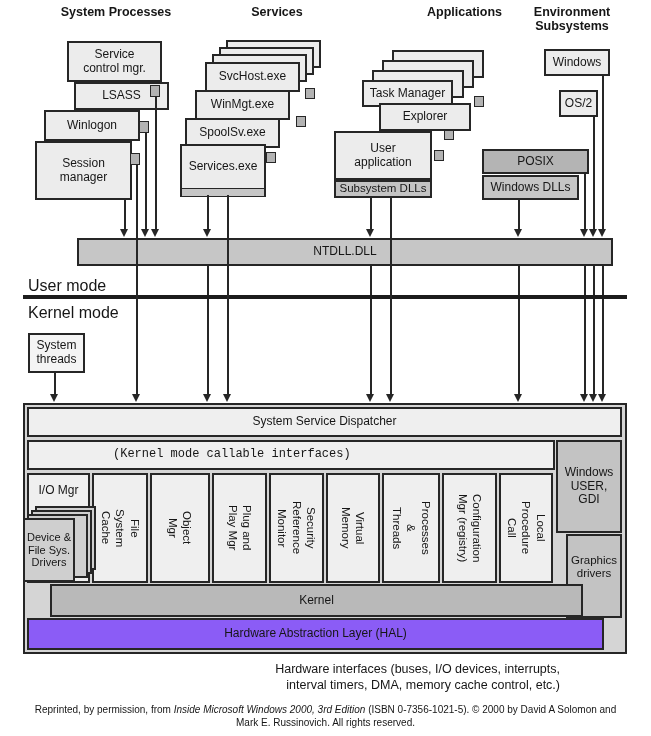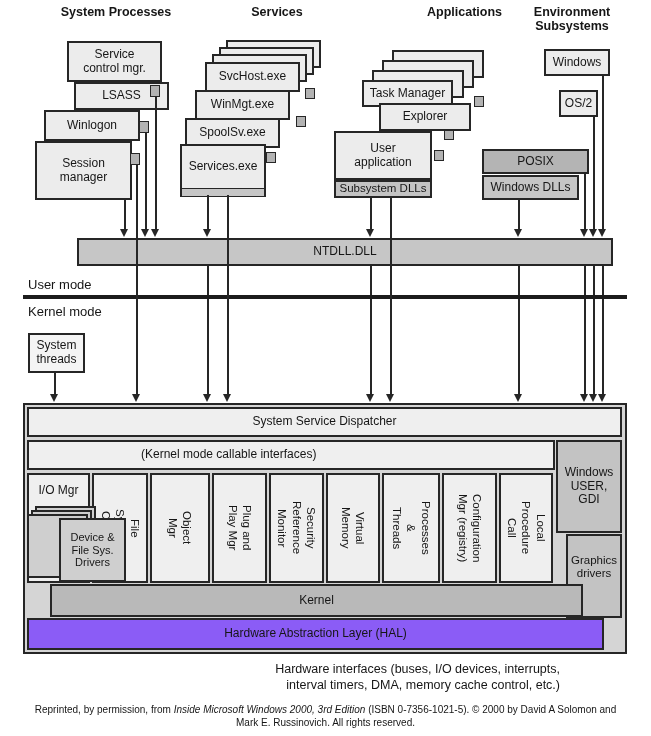--- a/index.html
+++ b/index.html
@@ -19,21 +19,21 @@
   .container{background:#d5d5d5;}
   .devgray{background:#cfcfcf;}
   .white{background:#8b5cf6;}
   .tab{position:absolute;width:10px;height:11px;background:#b3b3b3;
        border:1.5px solid #262626;box-sizing:border-box;}
   .vline{position:absolute;width:2px;background:#262626;}
   .ah{position:absolute;width:0;height:0;border-left:4.5px solid transparent;
       border-right:4.5px solid transparent;border-top:8px solid #262626;}
   .vtext{writing-mode:vertical-rl;text-orientation:mixed;white-space:pre-line;
          font-size:11.5px;line-height:1.25;}
-  .modeLabel{position:absolute;font-size:13px;text-align:right;}
+  .modeLabel{position:absolute;font-size:16px;text-align:right;}
   .thickline{position:absolute;height:4px;background:#1c1c1c;}
   .note{position:absolute;text-align:right;font-size:12.5px;line-height:1.25;white-space:pre-line;}
   .copy{position:absolute;text-align:center;font-size:10px;line-height:1.3;width:651px;}
 </style>
 </head>
 <body>
 
 <div id="stage">
 
   <div class="hdr" style="left:36px;top:5px;width:160px;">System Processes</div>
@@ -128,21 +128,21 @@
   <div class="modeLabel" style="left:28px;top:304px;">Kernel mode</div>
 
   <div class="box" style="left:28px;top:333px;width:57px;height:40px;background:#f4f4f4;">System
 threads</div>
   <div class="vline" style="left:54px;top:373px;height:21px;"></div>
   <div class="ah" style="left:50px;top:394px;"></div>
 
   <div class="abs container" style="left:23px;top:403px;width:604px;height:251px;border:2px solid #262626;box-sizing:border-box;"></div>
 
   <div class="box cell" style="left:27px;top:407px;width:595px;height:30px;">System Service Dispatcher</div>
-  <div class="box cell" style="left:27px;top:440px;width:528px;height:30px;justify-content:flex-start;padding-left:112px;">(Kernel mode callable interfaces)</div>
+  <div class="box cell" style="left:27px;top:440px;width:528px;height:30px;justify-content:flex-start;padding-left:84px;font-family:Liberation Mono, monospace;">(Kernel mode callable interfaces)</div>
   <div class="box midgray" style="left:556px;top:440px;width:66px;height:93px;">Windows
 USER,
 GDI</div>
 
   <div class="box cell" style="left:27px;top:473px;width:63px;height:110px;align-items:flex-start;padding-top:9px;">I/O Mgr</div>
   <div class="box cell" style="left:92px;top:473px;width:56px;height:110px;"><span class="vtext">File
 System
 Cache</span></div>
   <div class="box cell" style="left:150px;top:473px;width:60px;height:110px;"><span class="vtext">Object
 Mgr</span></div>
@@ -158,21 +158,21 @@
 Threads</span></div>
   <div class="box cell" style="left:442px;top:473px;width:55px;height:110px;"><span class="vtext">Configuration
 Mgr (registry)</span></div>
   <div class="box cell" style="left:499px;top:473px;width:54px;height:110px;"><span class="vtext">Local
 Procedure
 Call</span></div>
 
   <div class="box devgray" style="left:35px;top:506px;width:61px;height:64px;"></div>
   <div class="box devgray" style="left:31px;top:510px;width:61px;height:64px;"></div>
   <div class="box devgray" style="left:27px;top:514px;width:61px;height:64px;"></div>
-  <div class="box devgray" style="left:23px;top:518px;width:67px;height:64px;font-size:11px;margin-left:36px;">Device &amp;
+  <div class="box devgray" style="left:23px;top:518px;width:52px;height:64px;font-size:11px;">Device &amp;
 File Sys.
 Drivers</div>
 
   <div class="box midgray" style="left:566px;top:534px;width:56px;height:84px;font-size:11.5px;align-items:flex-start;padding-top:18px;">Graphics
 drivers</div>
 
   <div class="box kgray" style="left:50px;top:584px;width:533px;height:33px;">Kernel</div>
   <div class="box white" style="left:27px;top:618px;width:577px;height:32px;">Hardware Abstraction Layer (HAL)</div>
 
   <div class="note" style="left:100px;top:662px;width:460px;">Hardware interfaces (buses, I/O devices, interrupts,

